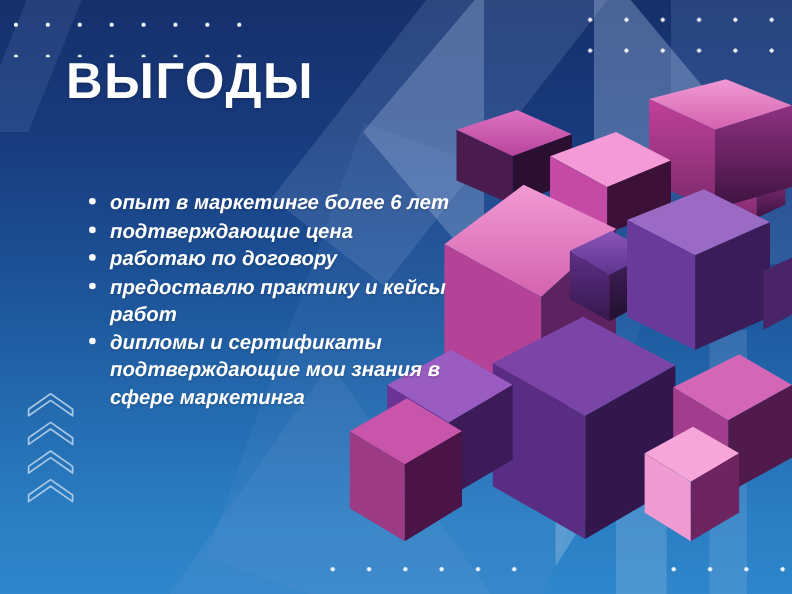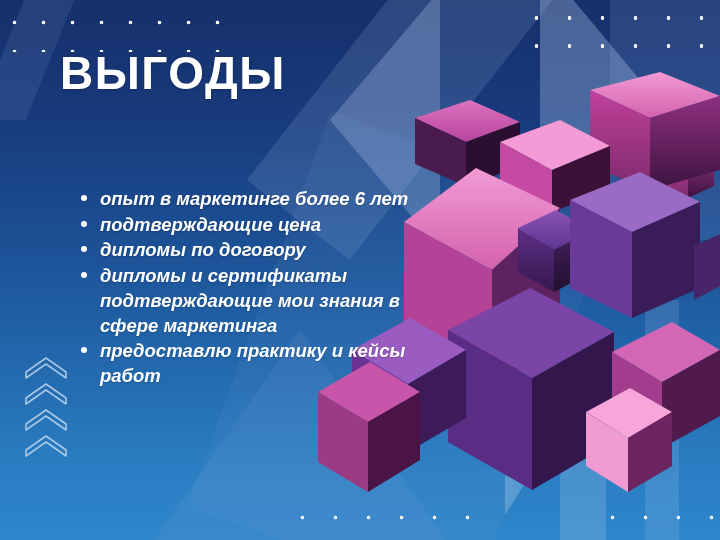--- a/index.html
+++ b/index.html
@@ -149,21 +149,21 @@
     color: #ffffff;
     font-size: 46px;
     font-weight: bold;
     letter-spacing: 1.5px;
     line-height: 1;
     text-shadow: 0 1px 3px rgba(0,0,0,0.25);
   }
   #benefits-list {
     position: absolute;
     left: 78px;
-    top: 186px;
+    top: 171px;
     width: 352px;
     margin: 0;
     padding: 0;
     list-style: none;
   }
   #benefits-list li {
     position: relative;
     color: #ffffff;
     font-size: 18.5px;
     font-weight: bold;
@@ -361,26 +361,26 @@
         <path d="M8 100 L8 94 L28 80 L48 94 L48 100 L28 86 Z"></path>
       </g>
     </svg>
   </div>
 
   <div id="title">ВЫГОДЫ</div>
 
   <ul id="benefits-list">
     <li>опыт в маркетинге более 6 лет</li>
     <li>подтверждающие цена</li>
-    <li>дипломы по договору</li>
+    <li>работаю по договору</li>
+    <li>предоставлю практику и кейсы
+работ</li>
     <li>дипломы и сертификаты
 подтверждающие мои знания в
 сфере маркетинга</li>
-    <li>предоставлю практику и кейсы
-работ</li>
   </ul>
 
 
   <div id="watermark">
     <svg width="26" height="26" viewBox="0 0 26 26">
       <circle cx="7" cy="8" r="5.2" fill="#ffffff"></circle>
       <circle cx="18.5" cy="6" r="3.4" fill="#ffffff"></circle>
       <circle cx="7" cy="19.5" r="4.0" fill="#ffffff"></circle>
       <circle cx="18.5" cy="18" r="5.0" fill="#ffffff"></circle>
     </svg>

